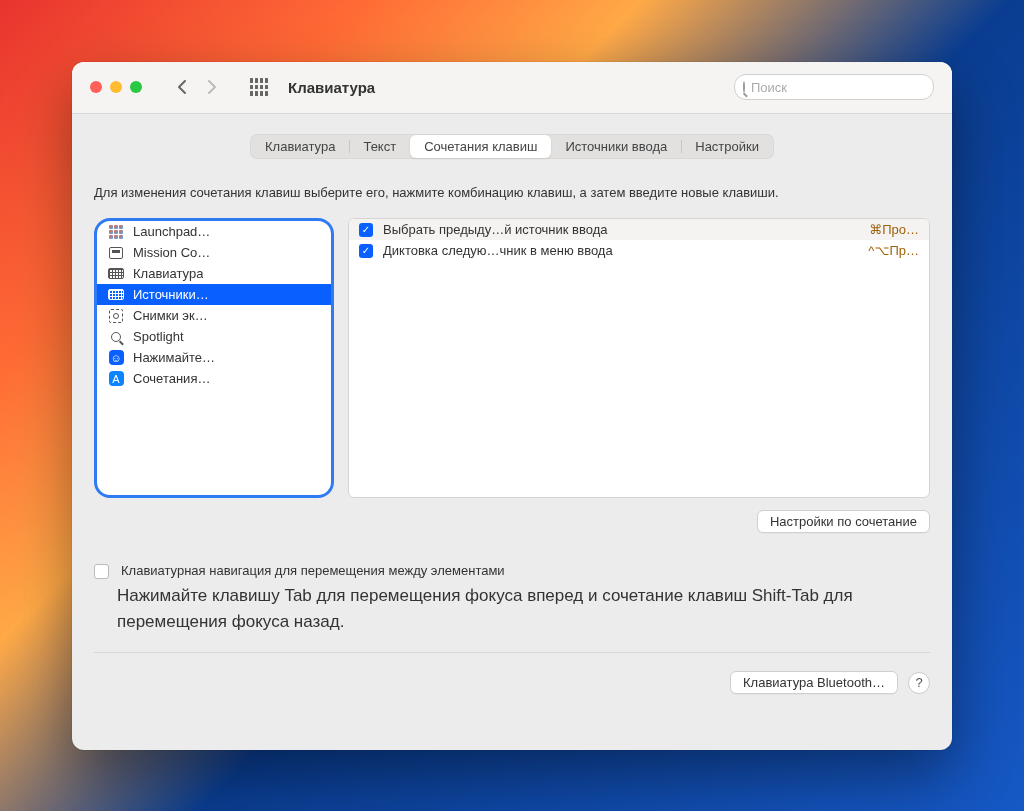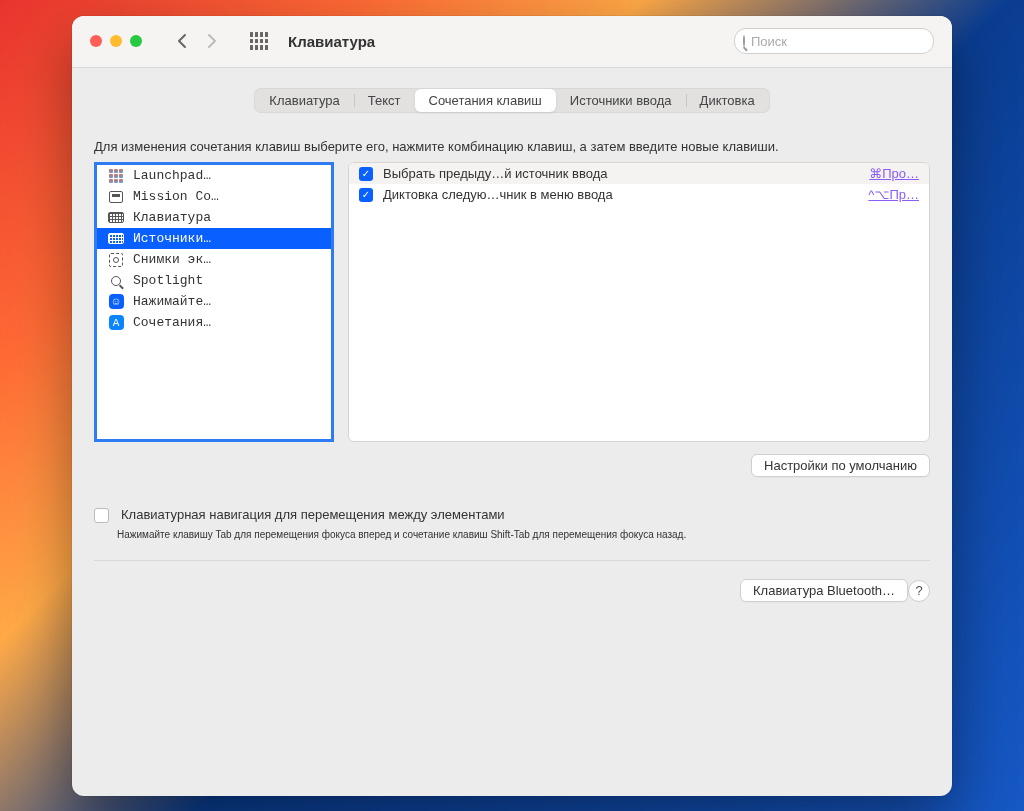--- a/index.html
+++ b/index.html
@@ -9,21 +9,21 @@
   background: linear-gradient(135deg, #e8342f 0%, #ff6b35 20%, #ffa947 35%, #0a3d91 55%, #1658c5 100%);
   width: 1024px;
   height: 811px;
   display: flex;
   align-items: center;
   justify-content: center;
   color: #333;
 }
 .window {
   width: 880px;
-  height: 780px;
+  height: 688px;
   background: #ececec;
   border-radius: 12px;
   box-shadow: 0 25px 60px rgba(0,0,0,0.4), 0 0 0 1px rgba(0,0,0,0.05);
   overflow: hidden;
   display: flex;
   flex-direction: column;
 }
 .titlebar {
   height: 52px;
   background: #f5f4f3;
@@ -102,36 +102,35 @@
 }
 .tab.active {
   background: #ffffff;
   box-shadow: 0 1px 3px rgba(0,0,0,0.08);
 }
 .tab.active::before, .tab.active + .tab::before { display: none; }
 
 .instruction {
   font-size: 13px;
   color: #333;
-  margin-bottom: 6px;
+  margin-bottom: 16px;
   line-height: 1.5;
 }
 
 .panels {
   display: flex;
   gap: 14px;
   height: 280px;
 }
 .left-panel {
   width: 240px;
   background: #fff;
   border: 3px solid #2f7bf3;
-  border-radius: 0;
+  border-radius: 16px;
   overflow: hidden;
-  font-family: Liberation Mono, monospace;
 }
 .cat-item {
   display: flex;
   align-items: center;
   padding: 1px 10px;
   height: 21px;
   gap: 8px;
   cursor: pointer;
 }
 .cat-item.selected {
@@ -164,21 +163,21 @@
 .chk {
   width: 14px; height: 14px;
   background: #0a60ff;
   border-radius: 3px;
   display: flex; align-items: center; justify-content: center;
   color: #fff;
   font-size: 10px;
   flex-shrink: 0;
 }
 .sc-label { flex: 1; font-size: 13px; white-space: nowrap; overflow: hidden; text-overflow: ellipsis; }
-.sc-key { font-size: 13px; color: #8b5cf6; white-space: nowrap; overflow: hidden; text-overflow: ellipsis; max-width: 60px; text-decoration: underline; }
+.sc-key { font-size: 13px; color: #a16207; white-space: nowrap; overflow: hidden; text-overflow: ellipsis; max-width: 60px; }
 
 .defaults-row {
   display: flex;
   justify-content: flex-end;
   margin-top: 12px;
   margin-bottom: 30px;
 }
 .btn {
   background: #fff;
   border: 1px solid #d0cfce;
@@ -198,31 +197,32 @@
 }
 .kb-chk {
   width: 15px; height: 15px;
   border: 1px solid #bbb;
   border-radius: 3px;
   background: #fff;
   flex-shrink: 0;
   margin-top: 1px;
 }
 .kb-desc {
-  font-size: 10px;
+  font-size: 17px;
   color: #333;
   line-height: 1.5;
   margin-left: 23px;
   margin-bottom: 18px;
 }
 
 .footer {
   display: flex;
   justify-content: flex-end;
   align-items: center;
+  gap: 10px;
   padding-top: 18px;
   border-top: 1px solid #d8d7d6;
 }
 .help-btn {
   width: 22px; height: 22px;
   border-radius: 50%;
   border: 1px solid #ccc;
   background: #fff;
   display: flex; align-items: center; justify-content: center;
   font-size: 13px; color: #555;
@@ -287,21 +287,21 @@
     </div>
   </div>
 
   <div class="content">
     <div class="tabs-wrap">
       <div class="tabs">
         <div class="tab">Клавиатура</div>
         <div class="tab">Текст</div>
         <div class="tab active">Сочетания клавиш</div>
         <div class="tab">Источники ввода</div>
-        <div class="tab">Диктовка</div>
+        <div class="tab">Настройки</div>
       </div>
     </div>
 
     <div class="instruction">Для изменения сочетания клавиш выберите его, нажмите комбинацию клавиш, а затем введите новые клавиши.</div>
 
     <div class="panels">
       <div class="left-panel">
         <div class="cat-item">
           <div class="cat-icon">
               <div class="i-launchpad">
@@ -370,21 +370,21 @@
         </div>
         <div class="sc-row">
           <div class="chk">✓</div>
           <div class="sc-label">Диктовка следую…чник в меню ввода</div>
           <div class="sc-key">^⌥Пр…</div>
         </div>
       </div>
     </div>
 
     <div class="defaults-row">
-      <button class="btn">Настройки по умолчанию</button>
+      <button class="btn">Настройки по сочетание</button>
     </div>
 
     <div class="kb-nav">
       <div class="kb-chk"></div>
       <div>Клавиатурная навигация для перемещения между элементами</div>
     </div>
     <div class="kb-desc">Нажимайте клавишу Tab для перемещения фокуса вперед и сочетание клавиш Shift-Tab для перемещения фокуса назад.</div>
 
     <div class="footer">
       <button class="btn">Клавиатура Bluetooth…</button>

